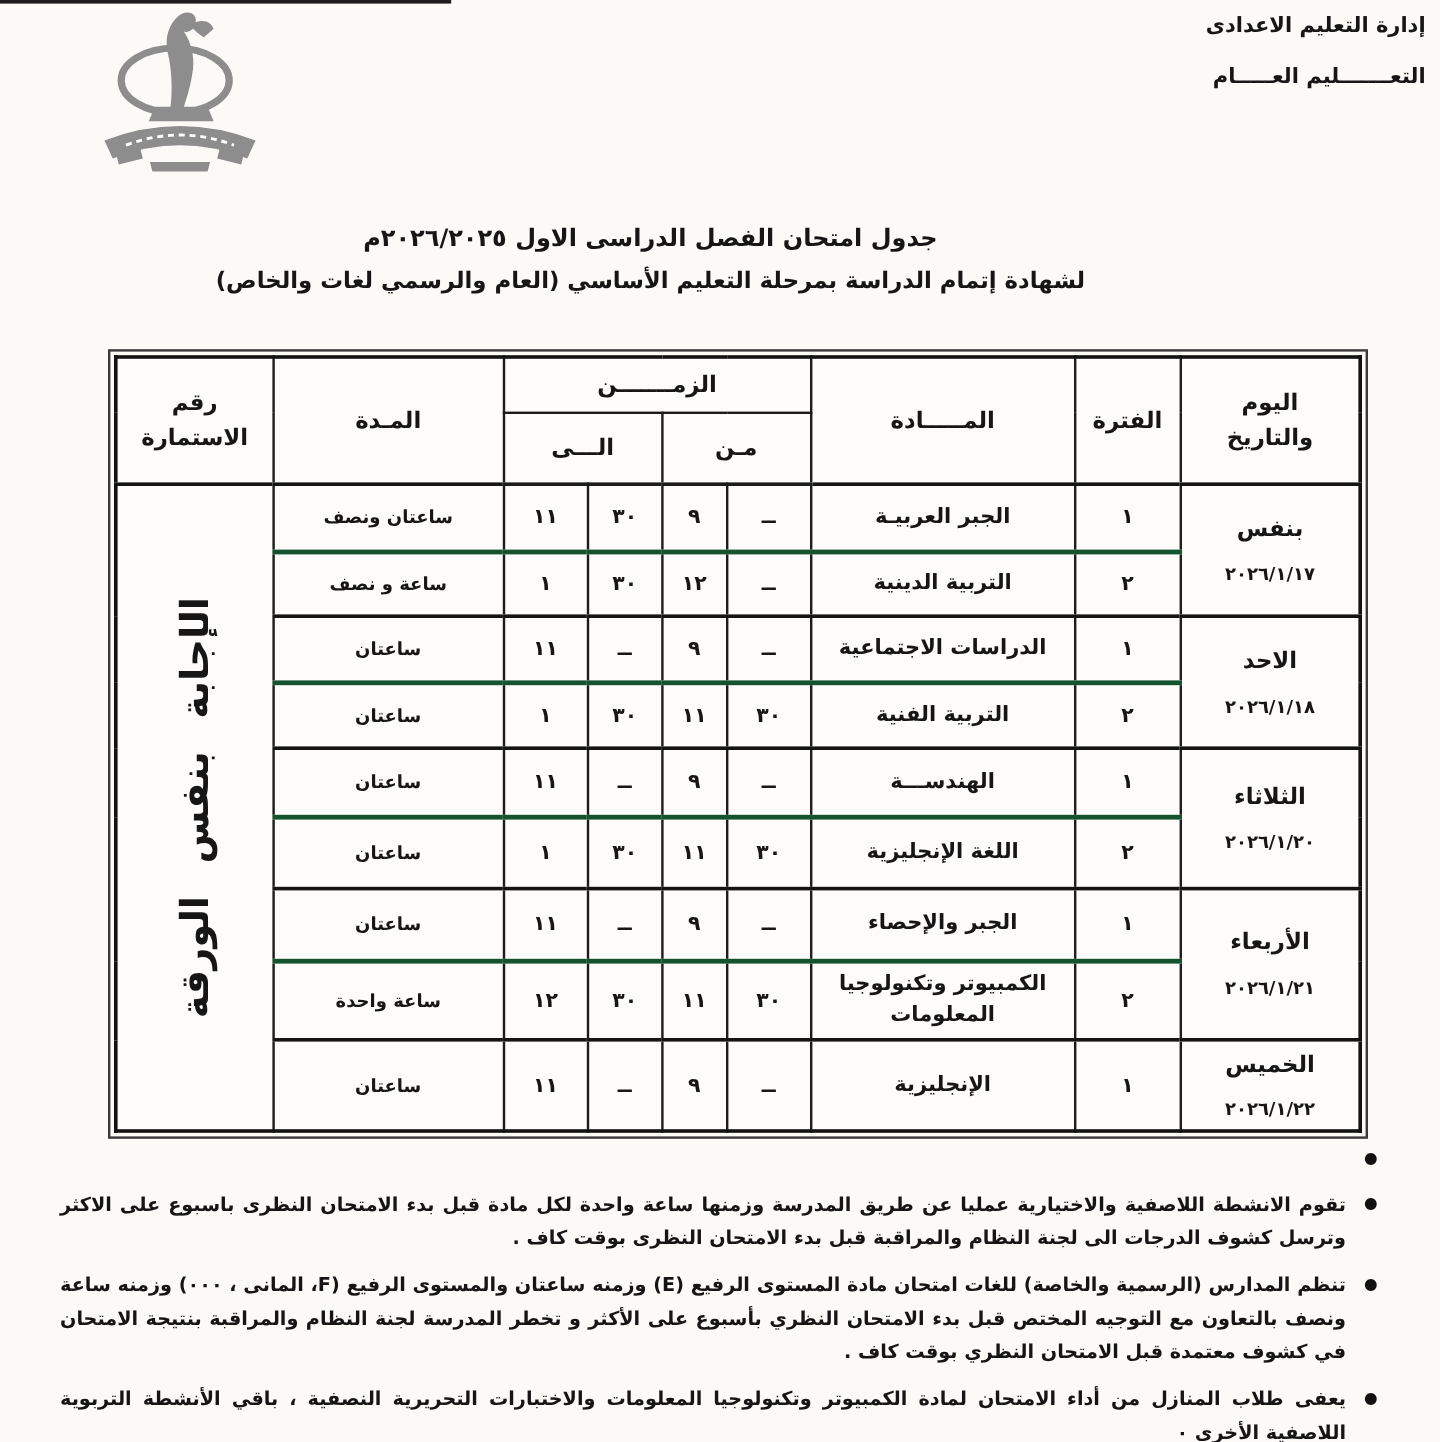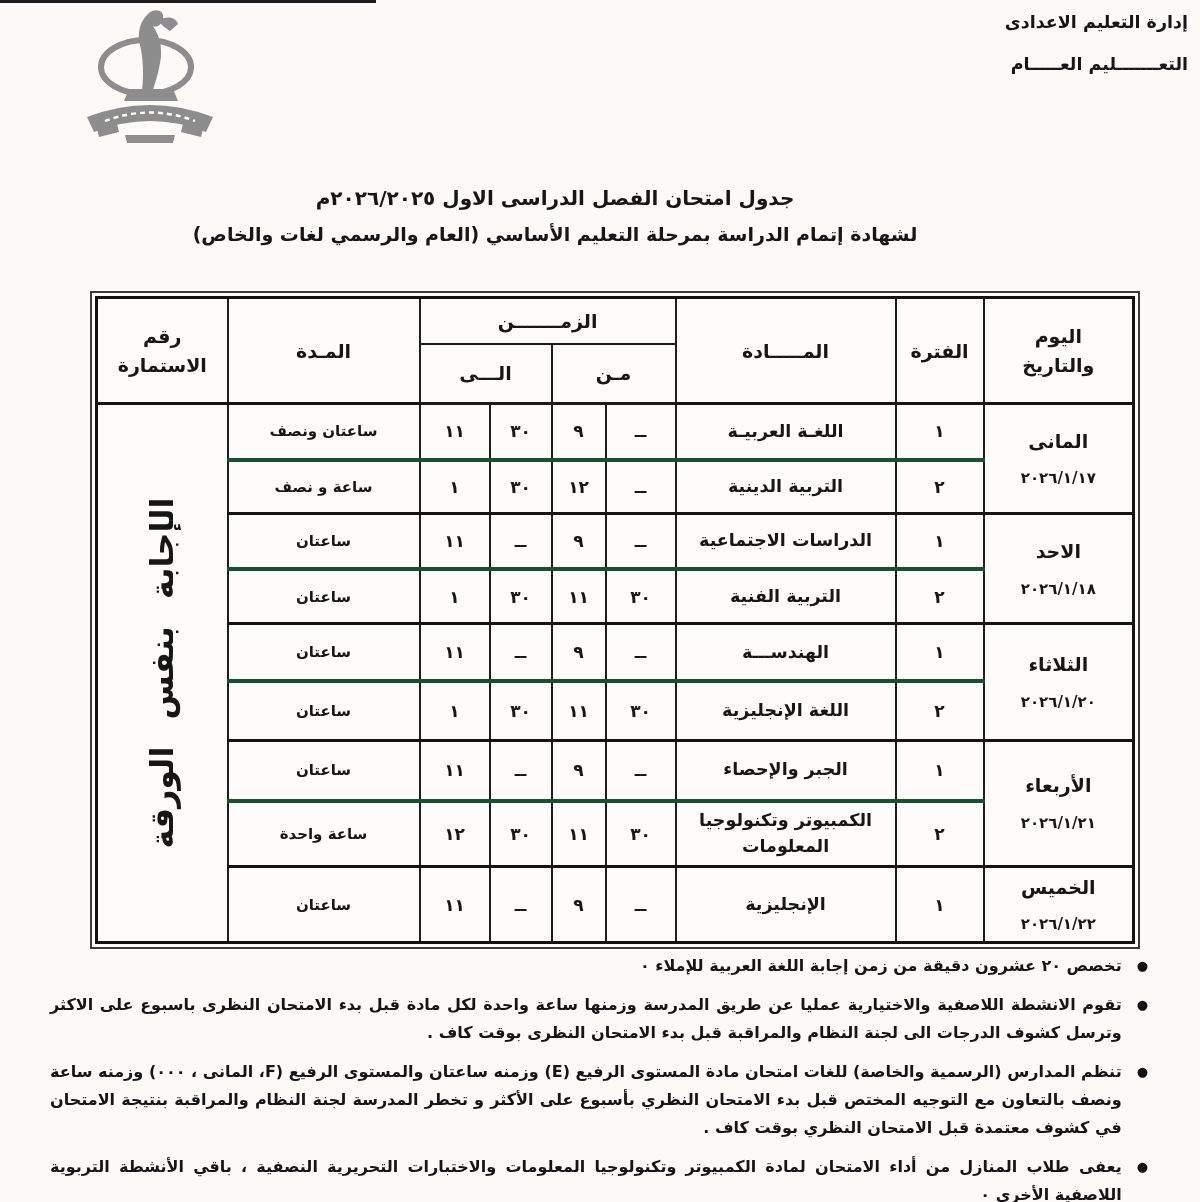--- a/index.html
+++ b/index.html
@@ -13,21 +13,21 @@
   }
   .artifact-top { position:absolute; top:0; left:0; width:376px; height:3px; background:#1c1c1c; }
 
   
   .logo { position:absolute; top:5px; left:75px; width:150px; height:140px; }
   .letterhead { position:absolute; top:14px; right:12px; width:330px; text-align:right; direction:rtl; }
   .lh-line { font-weight:bold; font-size:17.5px; line-height:1; margin-bottom:24px; white-space:nowrap; }
   .lh-line:nth-child(4) { margin-bottom:0; }
 
   
-  .title-band { position:absolute; top:186px; left:13px; width:1084px; text-align:center; direction:rtl; }
+  .title-band { position:absolute; top:186px; left:0; width:1084px; text-align:center; direction:rtl; }
   .page-title   { font-weight:bold; font-size:20px; margin-bottom:13px; letter-spacing:.2px; }
   .page-subtitle{ font-weight:bold; font-size:19px; }
 
   
   .table-wrap { position:absolute; top:296px; left:95px; direction:rtl; }
   table.schedule {
     border-collapse:collapse; table-layout:fixed; width:1037px;
     border:3px solid #121212; outline:2px solid #3a3a3a; outline-offset:3px;
     background:#fdfcfa;
   }
@@ -115,25 +115,25 @@
       </tr>
       <tr class="h2" style="height:60px">
         <th colspan="2">مـن</th>
         <th colspan="2">الـــى</th>
       </tr>
     </thead>
     <tbody>
 
       <tr class="group-start" style="height:56px">
         <td class="day-cell" rowspan="2">
-          <div class="day-name">المانى</div>
+          <div class="day-name">بنفس</div>
           <div class="day-date">٢٠٢٦/١/١٧</div>
         </td>
         <td class="period">١</td>
-        <td class="subject">اللغـة العربيـة</td>
+        <td class="subject">الجبر العربيـة</td>
         <td class="tmin">ــ</td>
         <td class="thour">٩</td>
         <td class="tmin">٣٠</td>
         <td class="thour">١١</td>
         <td class="duration">ساعتان ونصف</td>
         <td class="form-cell" rowspan="9">
           <div class="v-wrap">
               <span class="v-text">الإجابة بنفس الورقة</span>
             </div>
         </td>
@@ -230,21 +230,20 @@
         <td class="thour">١١</td>
         <td class="duration">ساعتان</td>
       </tr>
     </tbody>
   </table>
 </div>
 
 <div class="notes">
   <div class="note">
     <span class="bullet">●</span>
-    <span class="note-text">تخصص ٢٠ عشرون دقيقة من زمن إجابة اللغة العربية للإملاء ٠</span>
   </div>
   <div class="note">
     <span class="bullet">●</span>
     <span class="note-text">تقوم الانشطة اللاصفية والاختيارية عمليا عن طريق المدرسة وزمنها ساعة واحدة لكل مادة قبل بدء الامتحان النظرى باسبوع على الاكثر وترسل كشوف الدرجات الى لجنة النظام والمراقبة قبل بدء الامتحان النظرى بوقت كاف .</span>
   </div>
   <div class="note">
     <span class="bullet">●</span>
     <span class="note-text">تنظم المدارس (الرسمية والخاصة) للغات امتحان مادة المستوى الرفيع (E) وزمنه ساعتان والمستوى الرفيع (F، المانى ، ٠٠٠) وزمنه ساعة ونصف بالتعاون مع التوجيه المختص قبل بدء الامتحان النظري بأسبوع على الأكثر و تخطر المدرسة لجنة النظام والمراقبة بنتيجة الامتحان في كشوف معتمدة قبل الامتحان النظري بوقت كاف .</span>
   </div>
   <div class="note">

